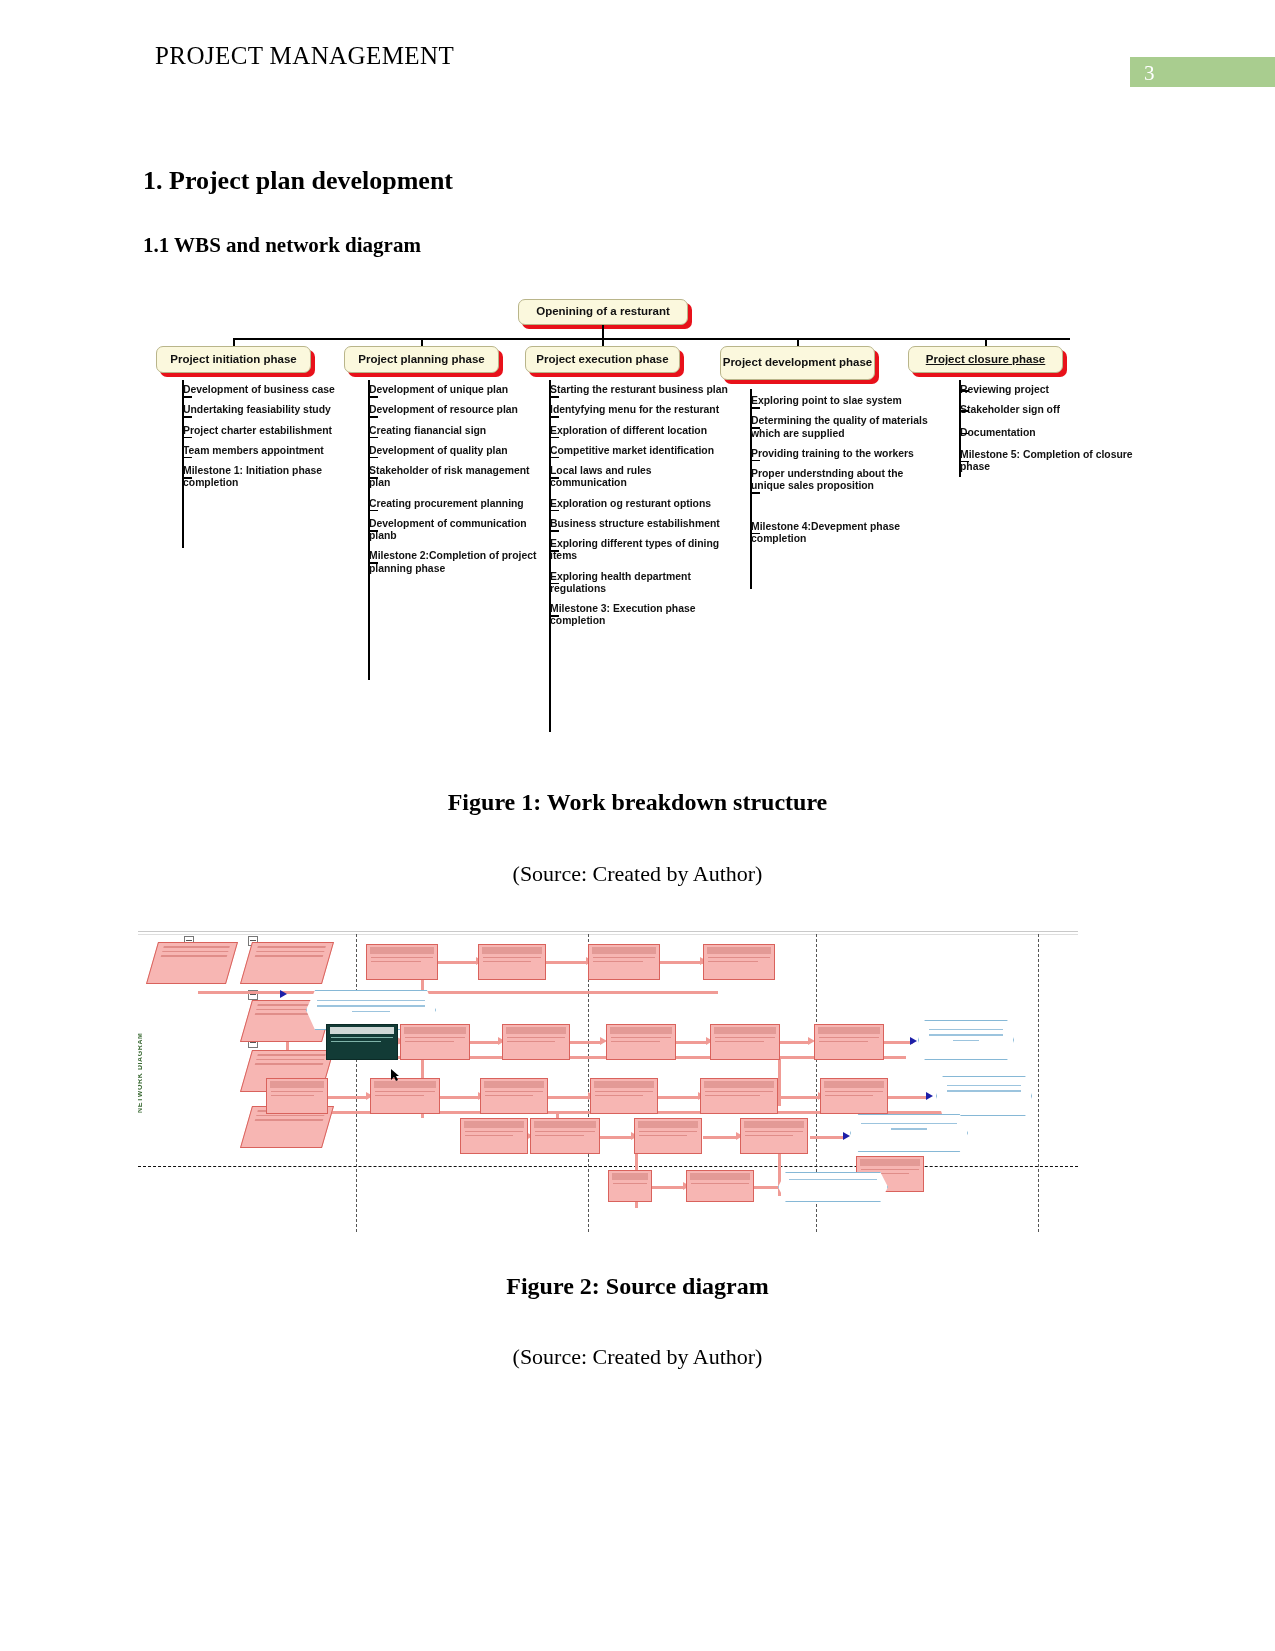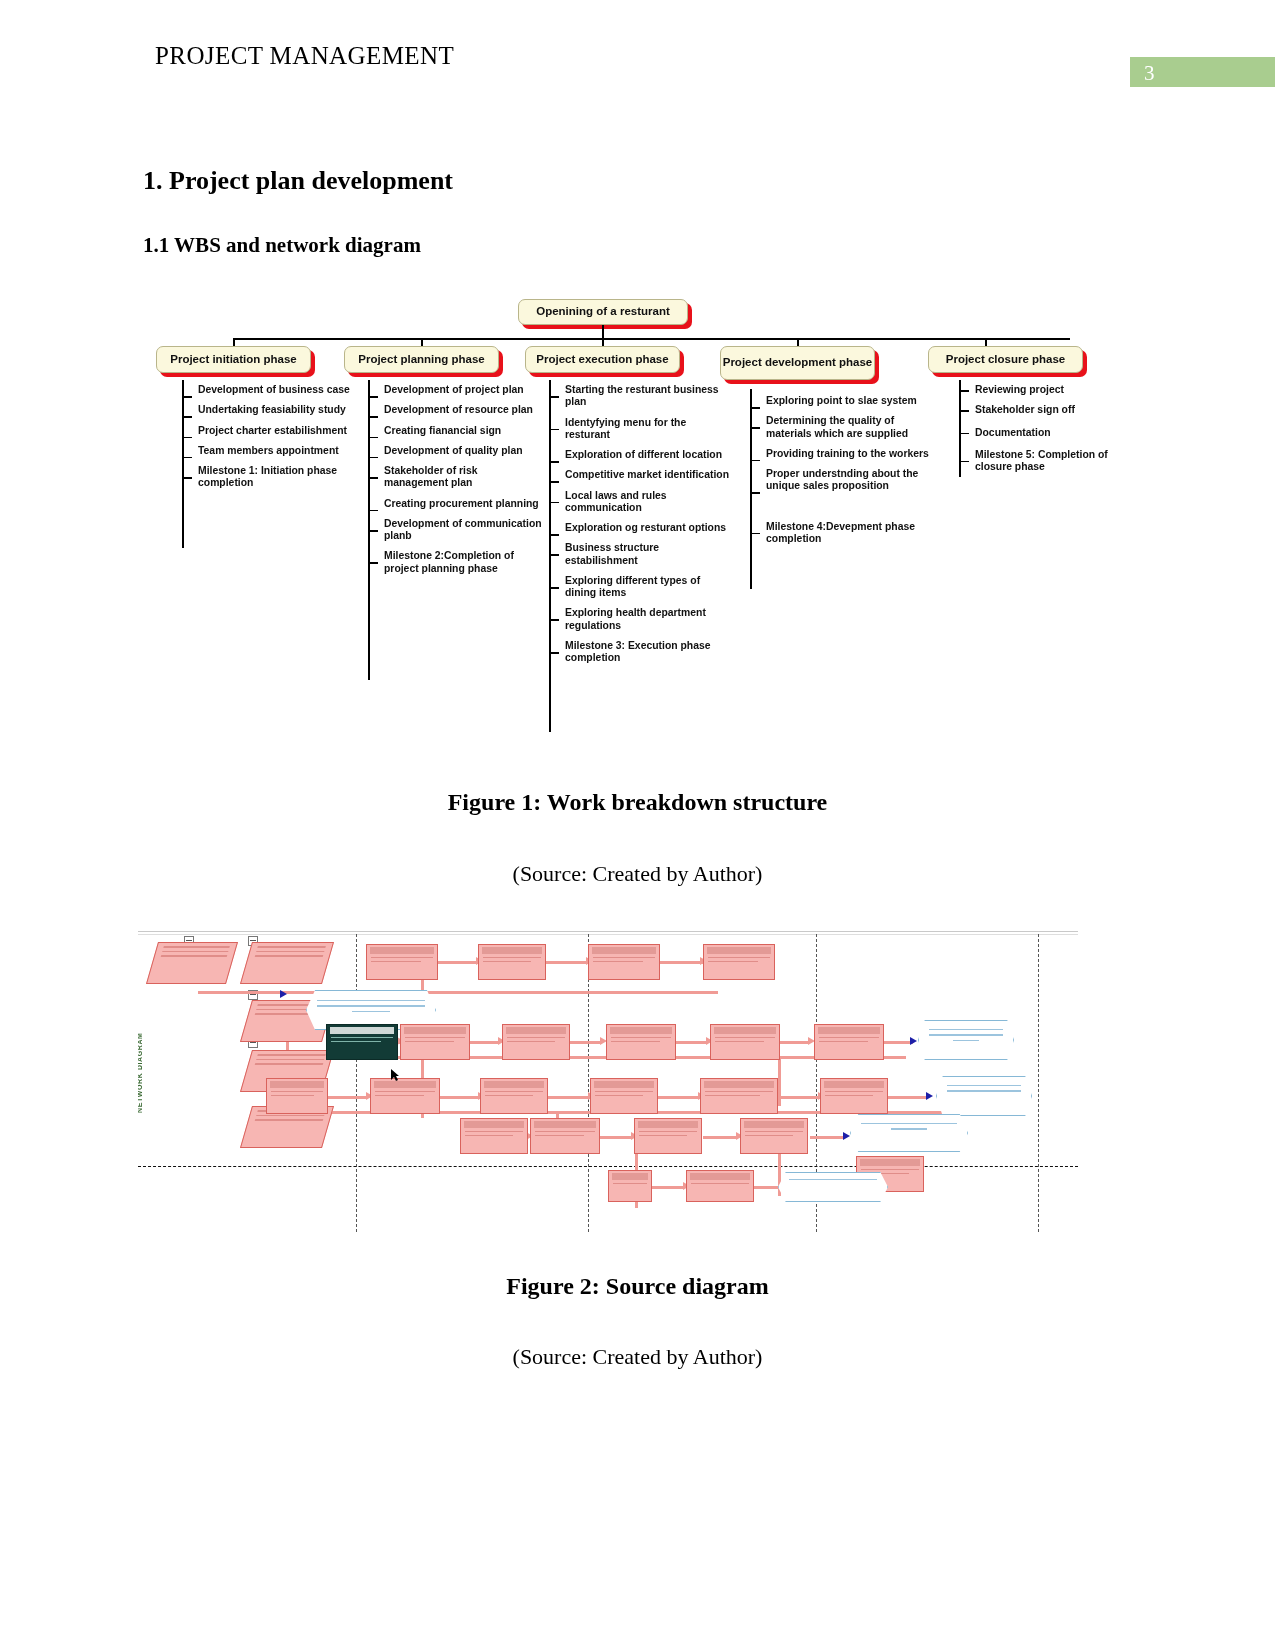--- a/index.html
+++ b/index.html
@@ -69,21 +69,21 @@
   .hline{height:1.6px;}
 
   .col{ position:absolute; width:175px; }
   .col .spine{
     position:absolute;left:0;top:0;width:1.7px;background:#000;
   }
   .task{
     position:relative;
     font-size:10.4px;font-weight:bold;color:#111;
     line-height:1.18;
-    padding-left:16px;
+    padding-left:1px;
     margin-bottom:8px;
     box-sizing:border-box;
   }
   .task .tick{
     position:absolute;left:0;width:10px;height:1.7px;background:#000;
   }
 
   
   .caption{
     position:absolute;width:1275px;text-align:center;
@@ -194,34 +194,34 @@
   <div class="conn vline" style="left:93px;top:53px;height:10px;"></div>
   <div class="conn vline" style="left:281px;top:53px;height:10px;"></div>
   <div class="conn vline" style="left:462px;top:53px;height:10px;"></div>
   <div class="conn vline" style="left:657px;top:53px;height:10px;"></div>
   <div class="conn vline" style="left:845px;top:53px;height:10px;"></div>
 
   <div class="wbs-box phase-box" style="left:16px;">Project initiation phase</div>
   <div class="wbs-box phase-box" style="left:204px;">Project planning phase</div>
   <div class="wbs-box phase-box" style="left:385px;">Project execution phase</div>
   <div class="wbs-box phase-box two-line" style="left:580px;">Project development phase</div>
-  <div class="wbs-box phase-box" style="left:788px;">Project closure phase</div>
+  <div class="wbs-box phase-box" style="left:768px;text-decoration:underline;">Project closure phase</div>
 
   <div class="col" style="left:42px;top:95px;">
     <div class="spine" style="height:168px;"></div>
     <div class="task" style="margin-top:4px;"><span class="tick" style="top:12px;"></span><span>Development of business case</span></div>
     <div class="task"><span class="tick" style="top:12px;"></span><span>Undertaking feasiability study</span></div>
     <div class="task"><span class="tick" style="top:12px;"></span><span>Project charter estabilishment</span></div>
     <div class="task"><span class="tick" style="top:12px;"></span><span>Team members appointment</span></div>
     <div class="task"><span class="tick" style="top:12px;"></span><span>Milestone 1: Initiation phase completion</span></div>
   </div>
 
   <div class="col" style="left:228px;top:95px;">
     <div class="spine" style="height:300px;"></div>
-    <div class="task" style="margin-top:4px;"><span class="tick" style="top:12px;"></span><span>Development of project plan</span></div>
+    <div class="task" style="margin-top:4px;"><span class="tick" style="top:12px;"></span><span>Development of unique plan</span></div>
     <div class="task"><span class="tick" style="top:12px;"></span><span>Development of resource plan</span></div>
     <div class="task"><span class="tick" style="top:12px;"></span><span>Creating fianancial sign</span></div>
     <div class="task"><span class="tick" style="top:12px;"></span><span>Development of quality plan</span></div>
     <div class="task"><span class="tick" style="top:12px;"></span><span>Stakeholder of risk management plan</span></div>
     <div class="task"><span class="tick" style="top:12px;"></span><span>Creating procurement planning</span></div>
     <div class="task"><span class="tick" style="top:12px;"></span><span>Development of communication planb</span></div>
     <div class="task"><span class="tick" style="top:12px;"></span><span>Milestone 2:Completion of project planning phase</span></div>
   </div>
 
   <div class="col" style="left:409px;top:95px;width:180px;">

